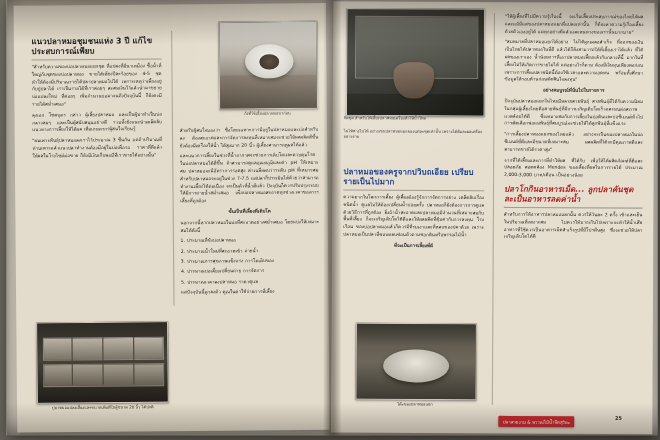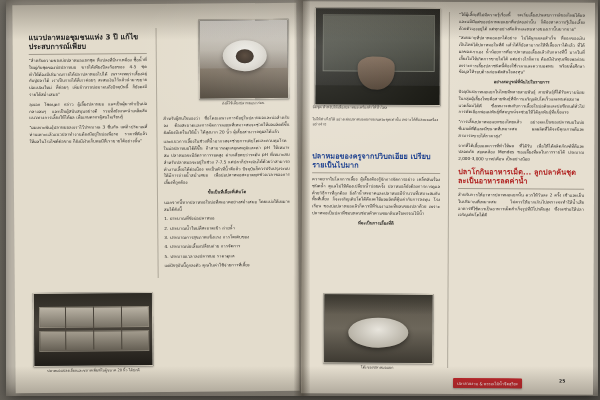--- a/index.html
+++ b/index.html
@@ -53,21 +53,21 @@
     background:radial-gradient(ellipse at center, rgba(255,255,255,.16), rgba(255,255,255,0) 70%);
     pointer-events:none;
   }
 
   
   .col{position:absolute;}
   .hd{
     color:#1b1b1b;font-weight:bold;line-height:1.25;
     font-size:7.2px;letter-spacing:.1px;
   }
-  .hd.red{color:#b0201f;}
+  .hd.red{color:#b0201f;font-style:italic;}
   .hd.blue{color:#1b3f8f;}
   .body-text{
     color:#23211e;font-size:4.2px;line-height:1.62;text-align:justify;
     word-spacing:.3px;
   }
   .body-text p{margin:0 0 3px 0;}
   .caption{
     color:#2a2724;font-size:3.6px;line-height:1.5;text-align:center;
   }
   .bold{font-weight:bold;}

